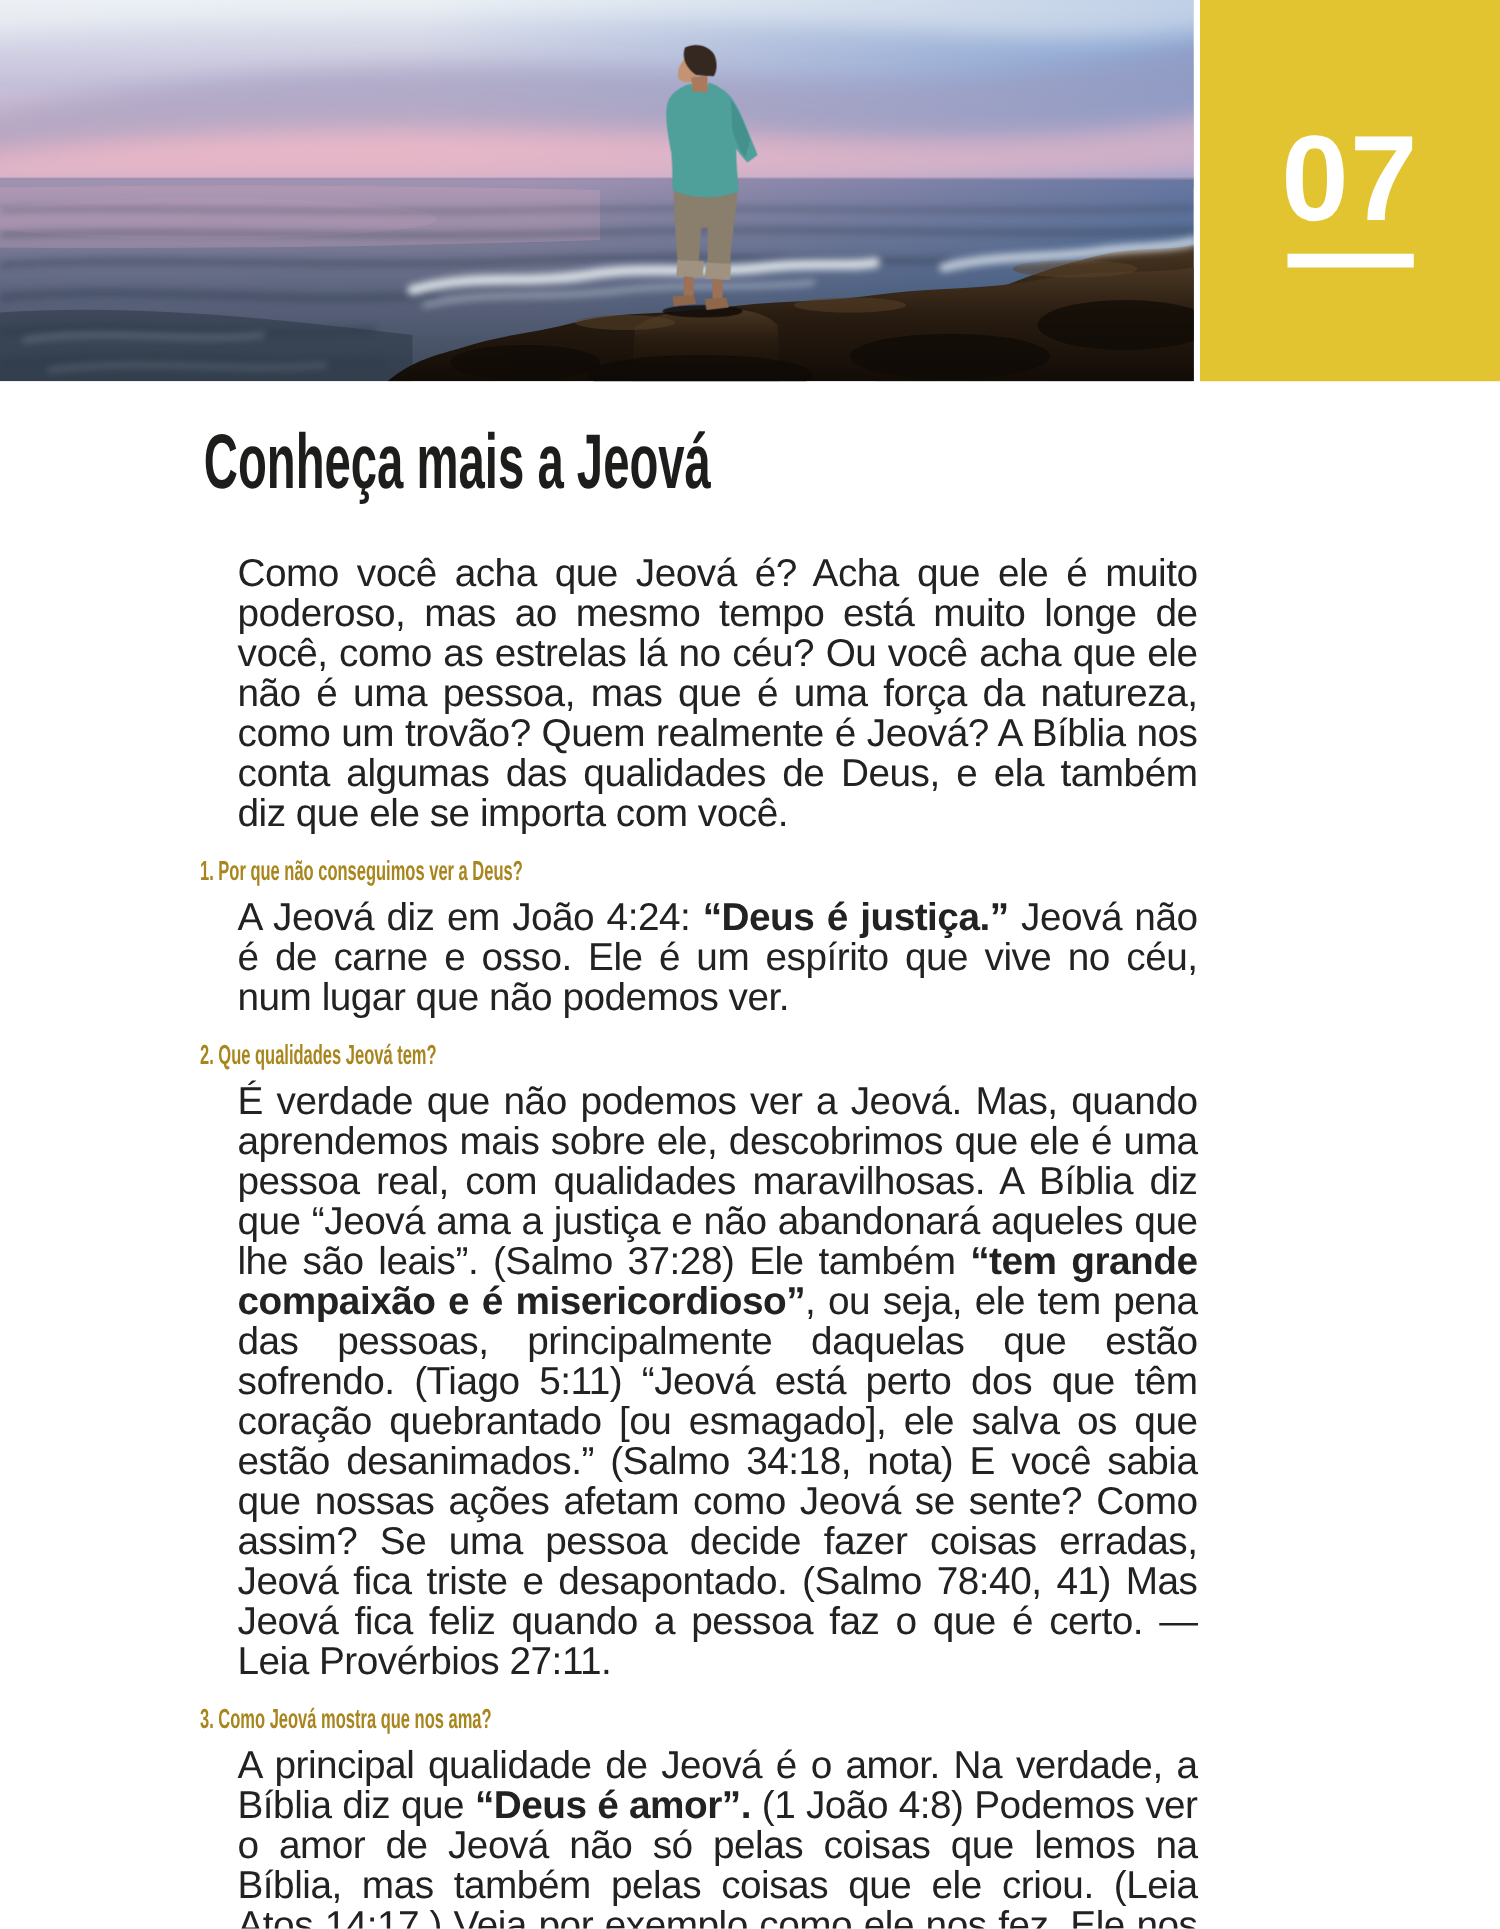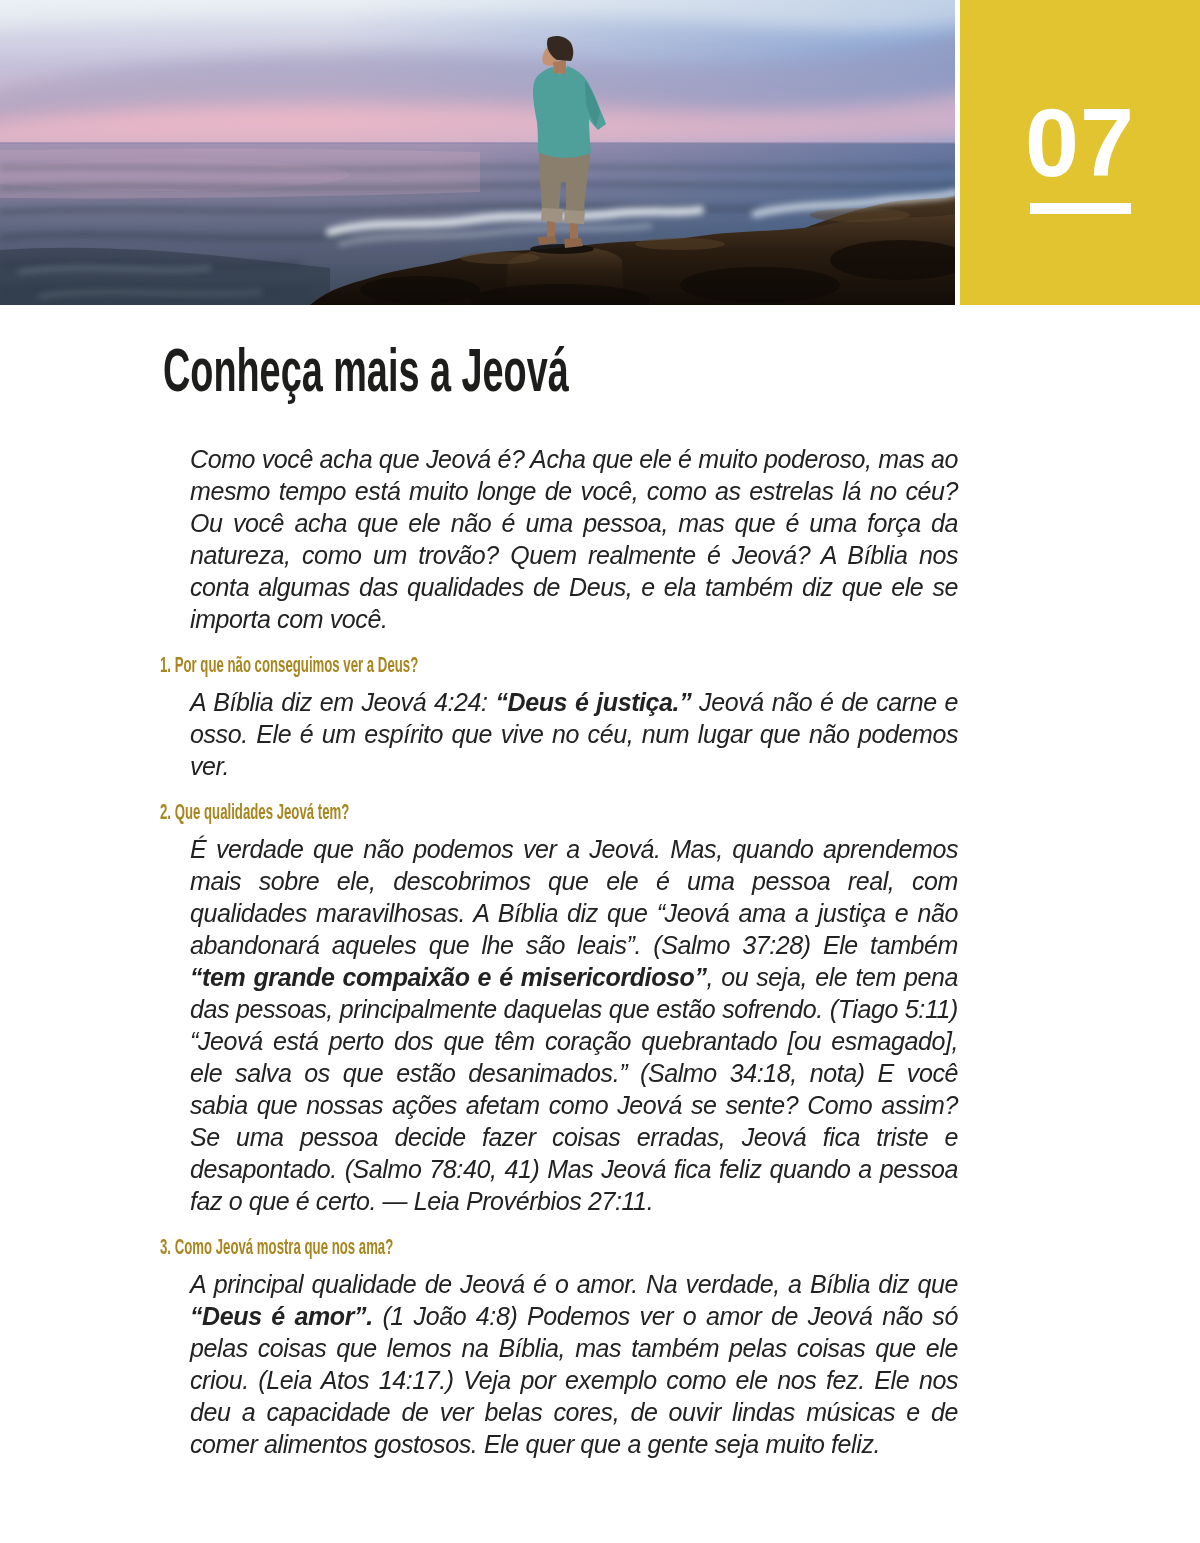--- a/index.html
+++ b/index.html
@@ -28,24 +28,23 @@
   
   .content{position:relative;}
   h1.title{
     margin:34px 0 0 163px;
     font-size:62px;line-height:62px;font-weight:700;color:#1d1d1b;
     transform:scaleX(0.61);transform-origin:left top;
     white-space:nowrap;
   }
   p.body{
     margin:6px 0 0 190px;width:768px;
-    font-size:25px;line-height:32px;
+    font-size:31px;line-height:32px;
     letter-spacing:-0.4px;
     text-align:justify;
-    font-style:italic;
   }
   p.body.intro{margin-top:42px;}
   p.body b{font-weight:700;}
   h2.q{
     margin:15px 0 0 160px;
     font-size:22px;line-height:30px;font-weight:700;color:#a8851d;
     transform:scaleX(0.60);transform-origin:left center;
     white-space:nowrap;
   }
 </style>
@@ -167,21 +166,21 @@
     </div>
   </div>
 
   <main class="content">
     <h1 class="title">Conheça mais a Jeová</h1>
 
     <p class="body intro"><span>Como você acha que Jeová é? Acha que ele é muito poderoso, mas ao mesmo tempo está muito longe de você, como as estrelas lá no céu? Ou você acha que ele não é uma pessoa, mas que é uma força da natureza, como um trovão? Quem realmente é Jeová? A Bíblia nos conta algumas das qualidades de Deus, e ela também diz que ele se importa com você.</span></p>
 
     <section>
       <h2 class="q">1. Por que não conseguimos ver a Deus?</h2>
-      <p class="body"><span>A Bíblia diz em Jeová 4:24: </span><b>“Deus é justiça.”</b><span> Jeová não é de carne e osso. Ele é um espírito que vive no céu, num lugar que não podemos ver.</span></p>
+      <p class="body"><span>A Jeová diz em João 4:24: </span><b>“Deus é justiça.”</b><span> Jeová não é de carne e osso. Ele é um espírito que vive no céu, num lugar que não podemos ver.</span></p>
     </section>
 
     <section>
       <h2 class="q">2. Que qualidades Jeová tem?</h2>
       <p class="body"><span>É verdade que não podemos ver a Jeová. Mas, quando aprendemos mais sobre ele, descobrimos que ele é uma pessoa real, com qualidades maravilhosas. A Bíblia diz que “Jeová ama a justiça e não abandonará aqueles que lhe são leais”. (Salmo 37:28) Ele também </span><b>“tem grande compaixão e é misericordioso”</b><span>, ou seja, ele tem pena das pessoas, principalmente daquelas que estão sofrendo. (Tiago 5:11) “Jeová está perto dos que têm coração quebrantado [ou esmagado], ele salva os que estão desanimados.” (Salmo 34:18, nota) E você sabia que nossas ações afetam como Jeová se sente? Como assim? Se uma pessoa decide fazer coisas erradas, Jeová fica triste e desapontado. (Salmo 78:40, 41) Mas Jeová fica feliz quando a pessoa faz o que é certo. — Leia Provérbios 27:11.</span></p>
     </section>
 
     <section>
       <h2 class="q">3. Como Jeová mostra que nos ama?</h2>
       <p class="body"><span>A principal qualidade de Jeová é o amor. Na verdade, a Bíblia diz que </span><b>“Deus é amor”.</b><span> (1 João 4:8) Podemos ver o amor de Jeová não só pelas coisas que lemos na Bíblia, mas também pelas coisas que ele criou. (Leia Atos 14:17.) Veja por exemplo como ele nos fez. Ele nos deu a capacidade de ver belas cores, de ouvir lindas músicas e de comer alimentos gostosos. Ele quer que a gente seja muito feliz.</span></p>

